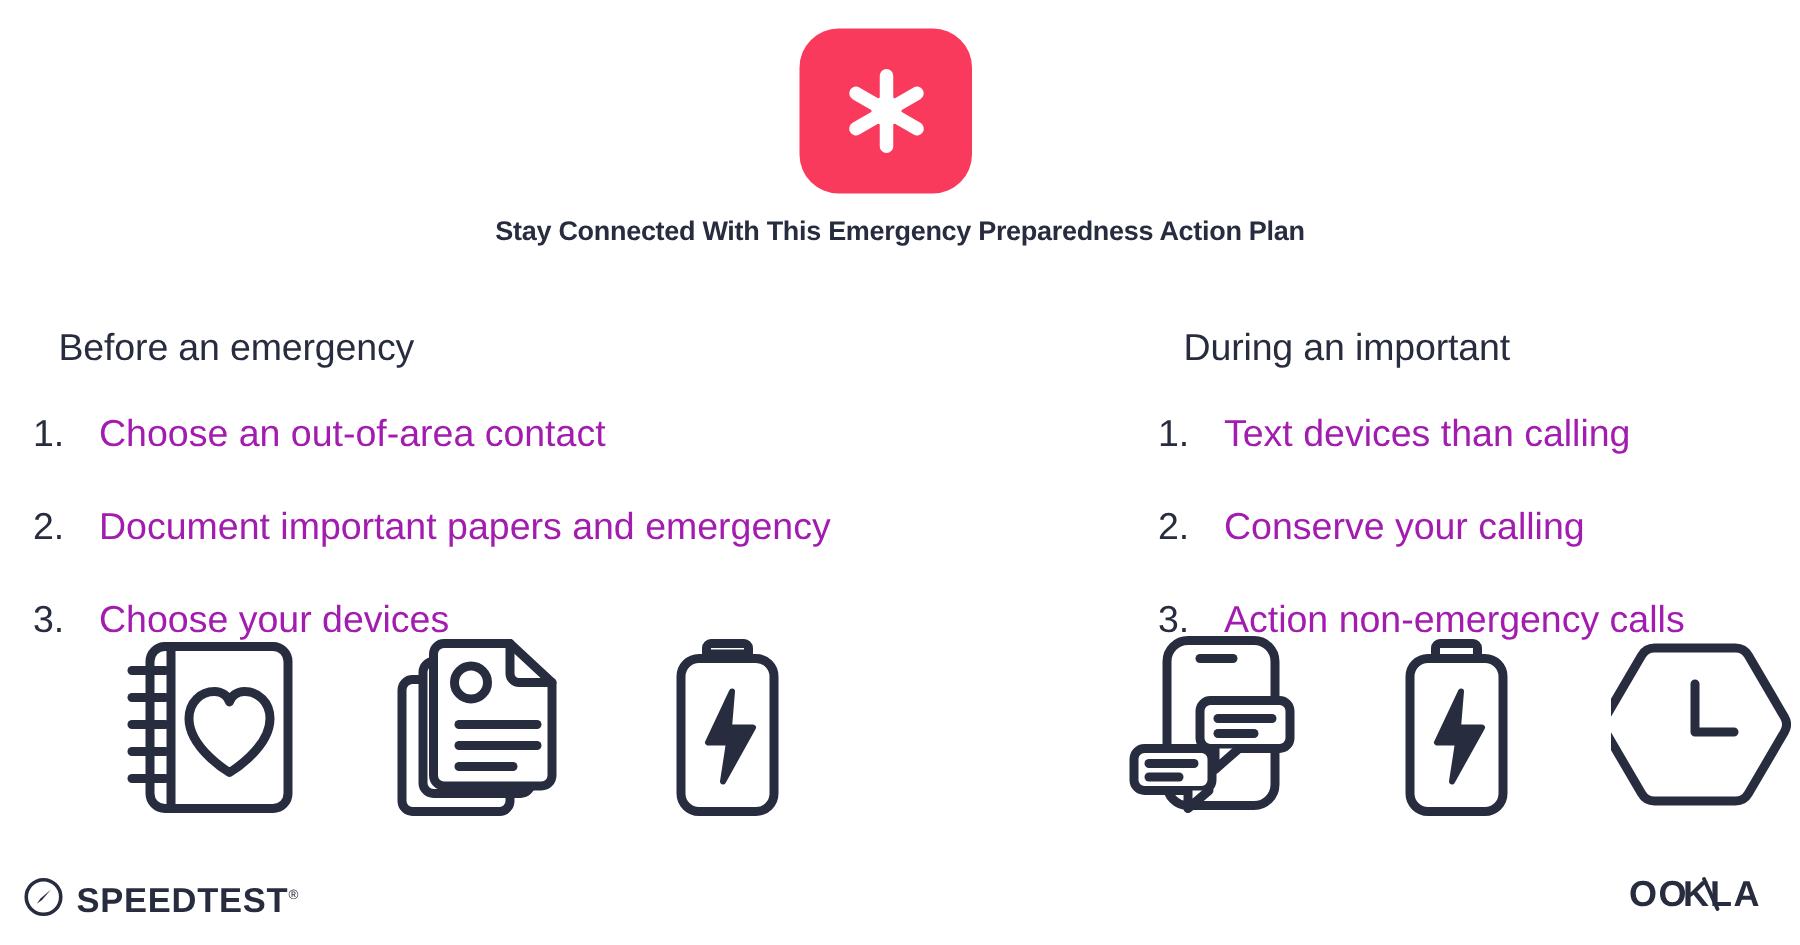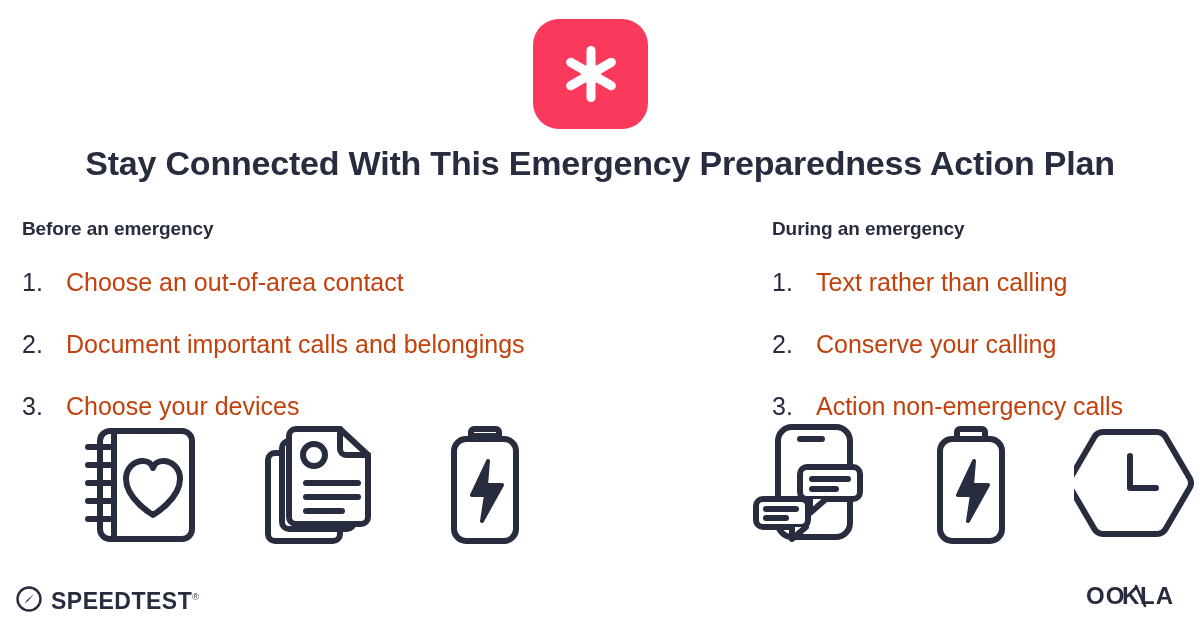--- a/index.html
+++ b/index.html
@@ -36,52 +36,52 @@
   }
   .badge svg { display: block; }
 
   
   .title {
     position: absolute;
     left: 0;
     top: 144px;
     width: 1200px;
     text-align: center;
-    font-size: 34px;
+    font-size: 18px;
     font-weight: bold;
     letter-spacing: -0.2px;
     color: #282c3f;
   }
 
   
   .col {
     position: absolute;
     top: 218px;
   }
   .col-left  { left: 22px;  width: 740px; }
   .col-right { left: 772px; width: 420px; }
 
   .col h2 {
-    margin: 0 0 8px 0;
-    font-size: 19px;
-    font-weight: bold;
+    margin: 0 0 8px 17px;
+    font-size: 25px;
+    font-weight: normal;
     color: #282c3f;
     letter-spacing: -0.1px;
   }
   ol.steps {
     margin: 0;
     padding: 0;
     list-style: none;
     counter-reset: stepnum;
   }
   ol.steps li {
     counter-increment: stepnum;
     font-size: 25px;
     line-height: 39px;
-    color: #c2410c;
+    color: #a21caf;
     position: relative;
     padding-left: 44px;
     white-space: nowrap;
     margin-top: 23px;
   }
   ol.steps li::before {
     content: counter(stepnum) ".";
     position: absolute;
     left: 0;
     top: 0;
@@ -153,29 +153,29 @@
       </svg>
     </span>
   </div>
 
   <div class="title">Stay Connected With This Emergency Preparedness Action Plan</div>
 
   <div class="col col-left">
     <h2>Before an emergency</h2>
     <ol class="steps">
       <li>Choose an out-of-area contact</li>
-      <li>Document important calls and belongings</li>
+      <li>Document important papers and emergency</li>
       <li>Choose your devices</li>
     </ol>
   </div>
 
   <div class="col col-right">
-    <h2>During an emergency</h2>
+    <h2>During an important</h2>
     <ol class="steps">
-      <li>Text rather than calling</li>
+      <li>Text devices than calling</li>
       <li>Conserve your calling</li>
       <li>Action non-emergency calls</li>
     </ol>
   </div>
 
   <div class="icons icons-left">
 
     <div class="icon-box">
       <svg width="120" height="124" viewBox="0 0 120 124" fill="none" stroke="#282c3f" stroke-width="6" stroke-linecap="round" stroke-linejoin="round" aria-hidden="true">
         <rect x="20" y="8" width="92" height="108" rx="10"></rect>

